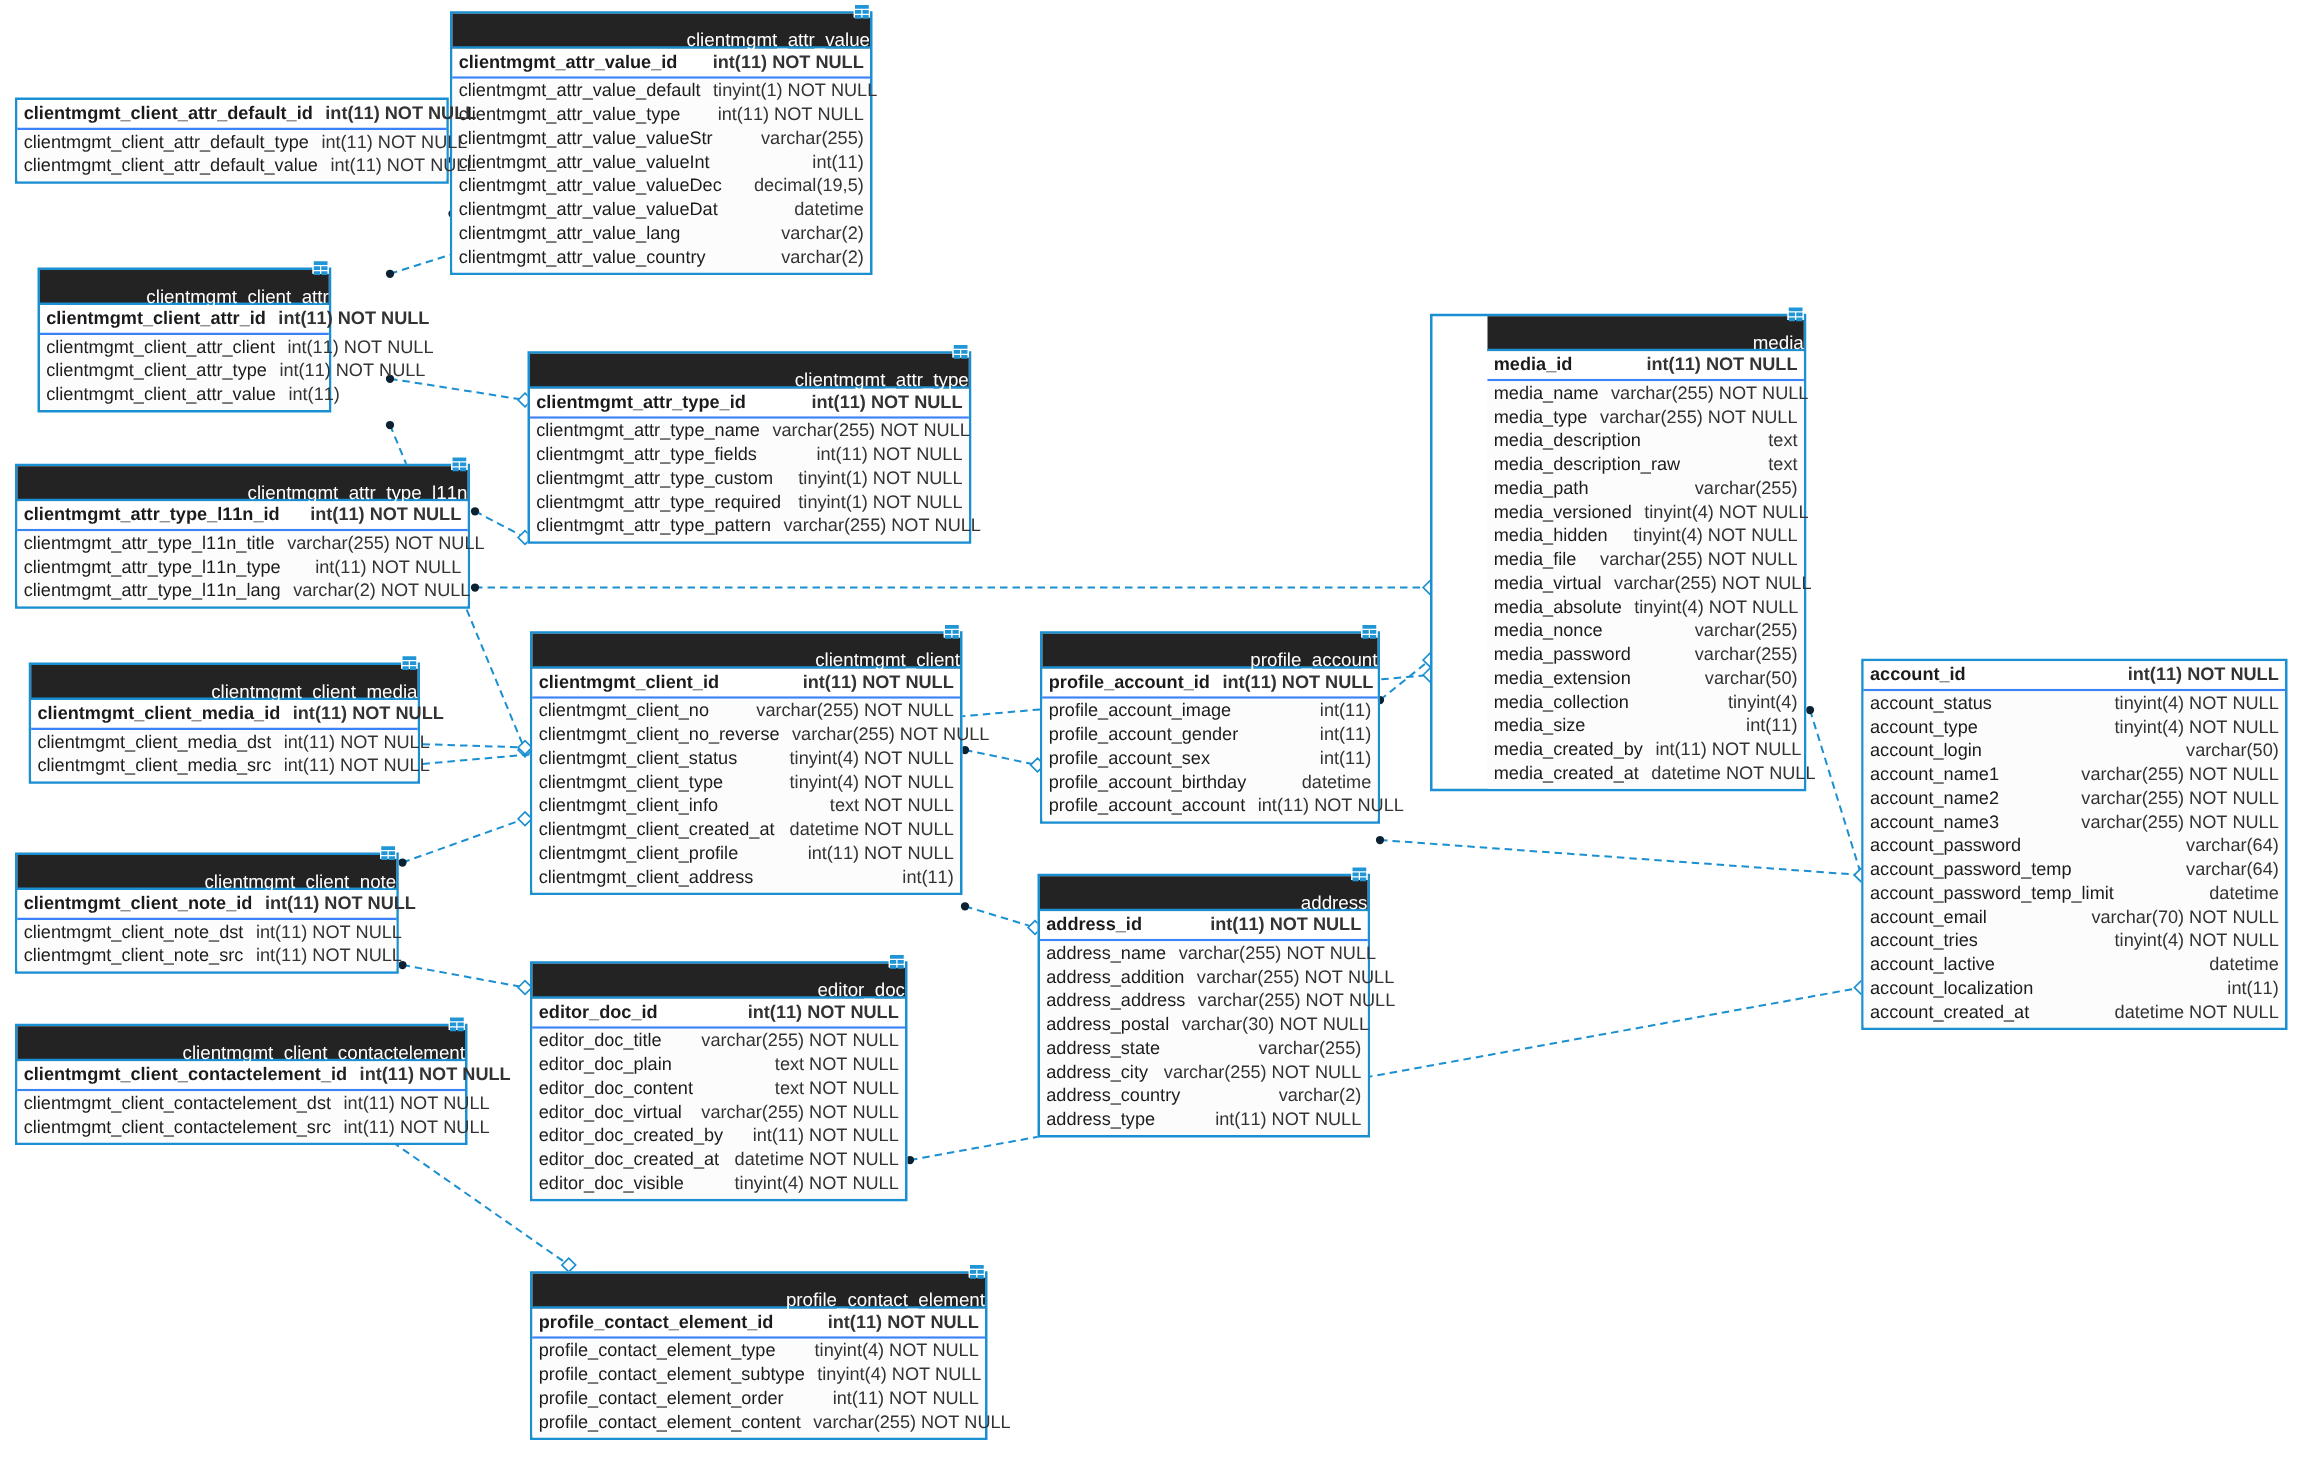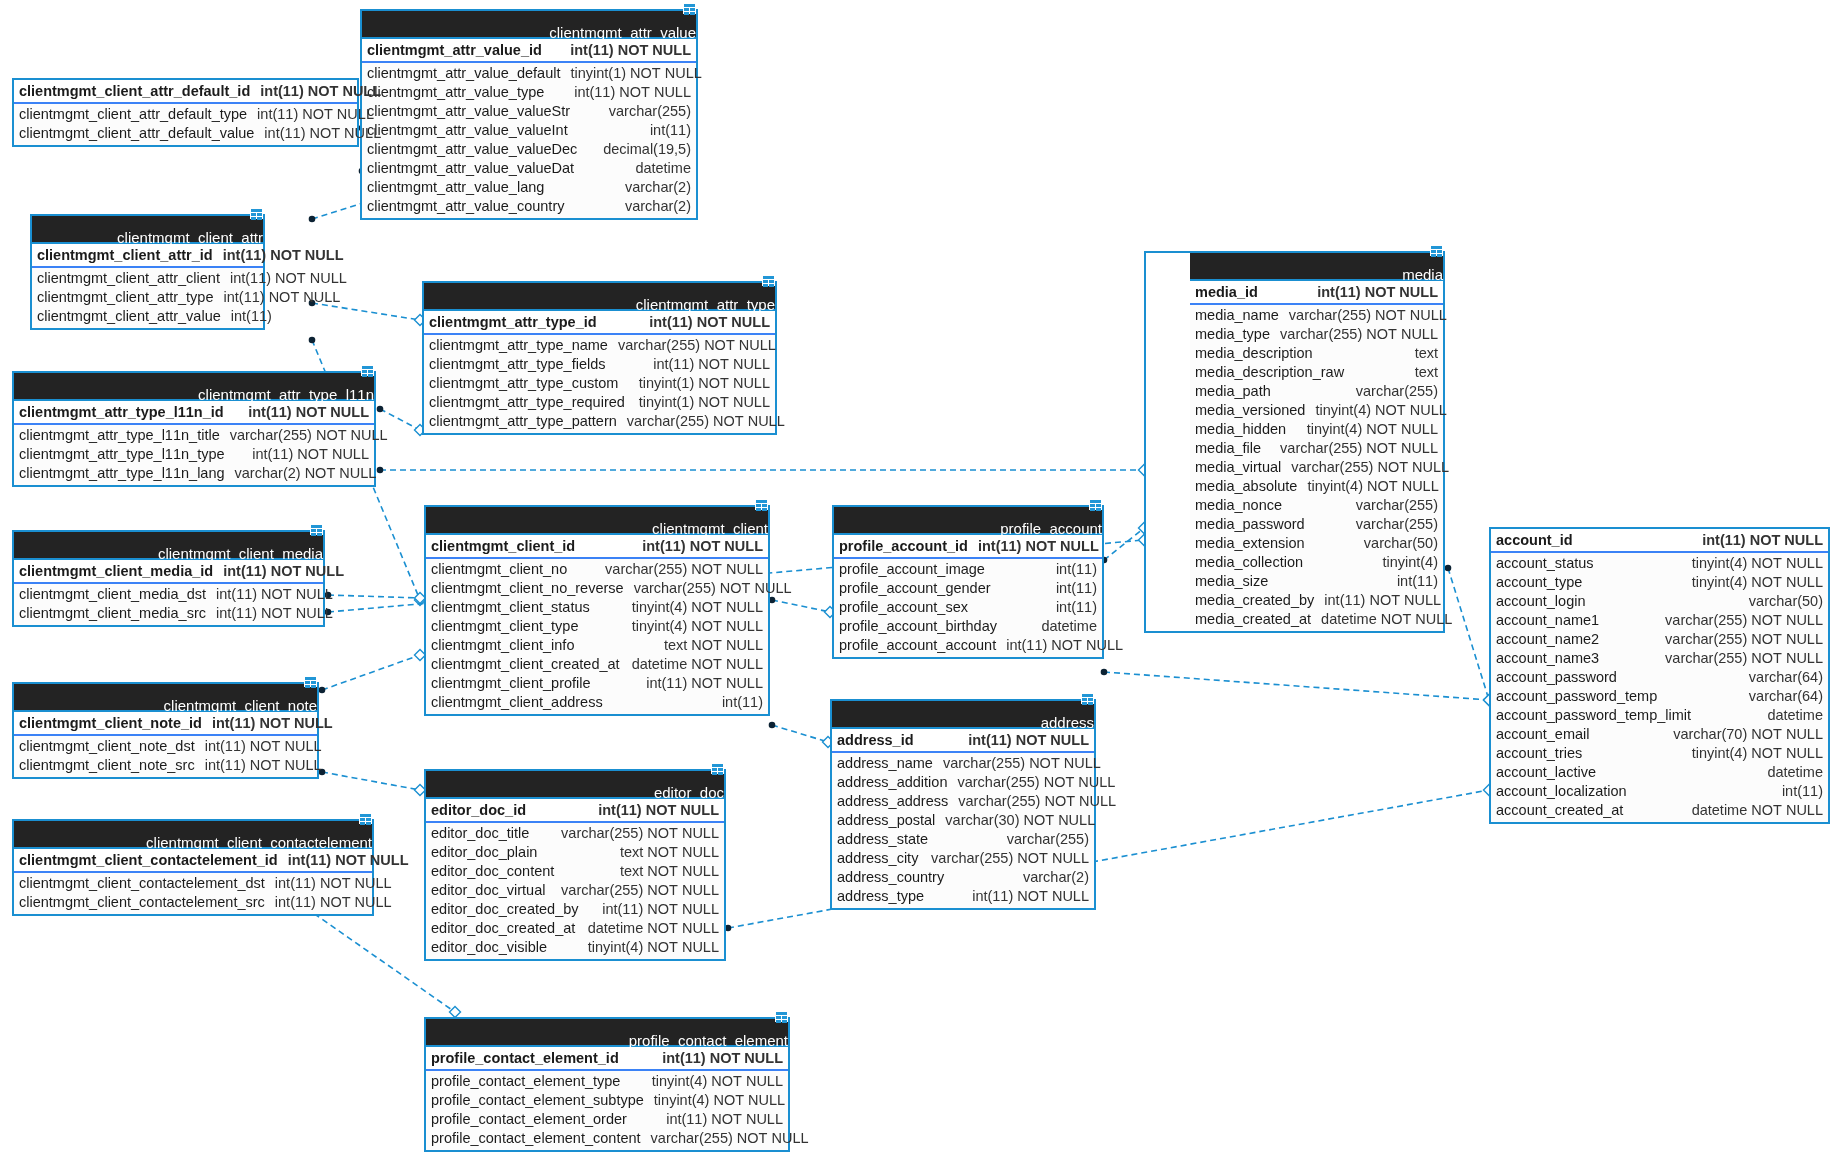--- a/index.html
+++ b/index.html
@@ -386,21 +386,21 @@
           <div class="row">
             <span class="cname">media_created_by</span>
             <span class="ctype">int(11) NOT NULL</span>
           </div>
           <div class="row">
             <span class="cname">media_created_at</span>
             <span class="ctype">datetime NOT NULL</span>
           </div>
         </div>
       </div>
-      <div class="entity" style="left: 12px; top: 530px; width: 313px;">
+      <div class="entity" style="left: 23px; top: 530px; width: 313px;">
         <div class="ent-title">
           <span class="tbl-icon">
             <i class="r1"></i>
             <i class="r2a"></i>
             <i class="r2b"></i>
             <i class="r3a"></i>
             <i class="r3b"></i>
           </span>
           <span>clientmgmt_client_media</span>
         </div>

